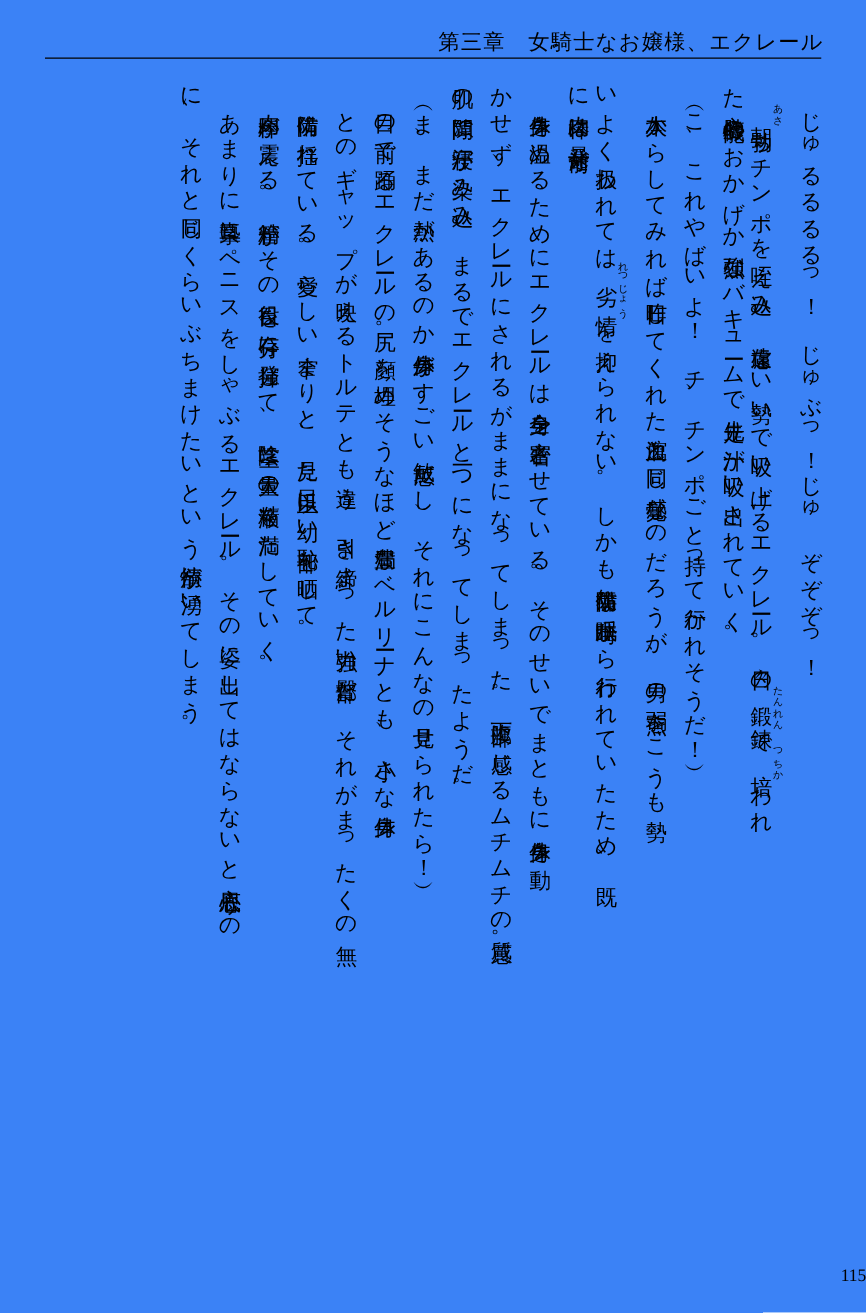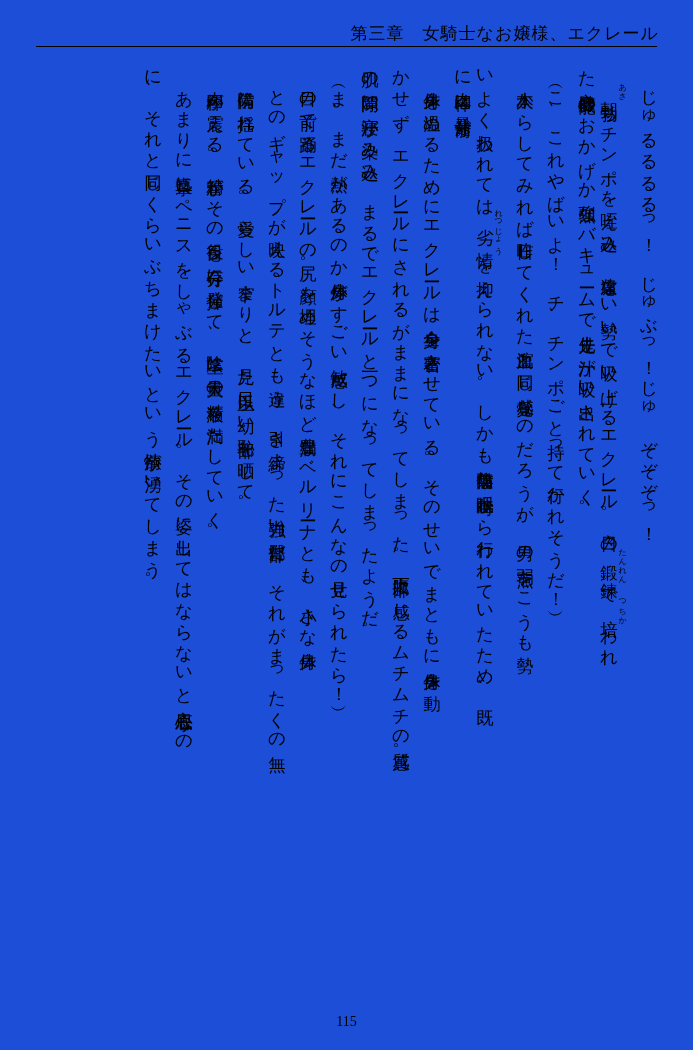--- a/index.html
+++ b/index.html
@@ -8,21 +8,21 @@
     background: #ffffff;
   }
   body {
     font-family: "Liberation Serif", "DejaVu Serif", serif;
     color: #000000;
   }
   .page {
     position: relative;
     width: 693px;
     height: 1050px;
-    background: #1d4ed8;
+    background: #3b82f6;
     overflow: hidden;
     box-sizing: border-box;
   }
 
   
   .header {
     position: absolute;
     top: 18px;
     left: 0;
     width: 693px;
@@ -84,21 +84,21 @@
     letter-spacing: 0px;
     line-height: 1;
   }
 
   
   .folio {
     position: absolute;
     bottom: 20px;
     left: 0;
     width: 693px;
-    text-align: center;
+    text-align: right;
     font-size: 14px;
     font-family: "Liberation Serif", "DejaVu Serif", serif;
   }
 </style>
 </head>
 <body>
 
 <div class="page">
 
   <div class="header">

